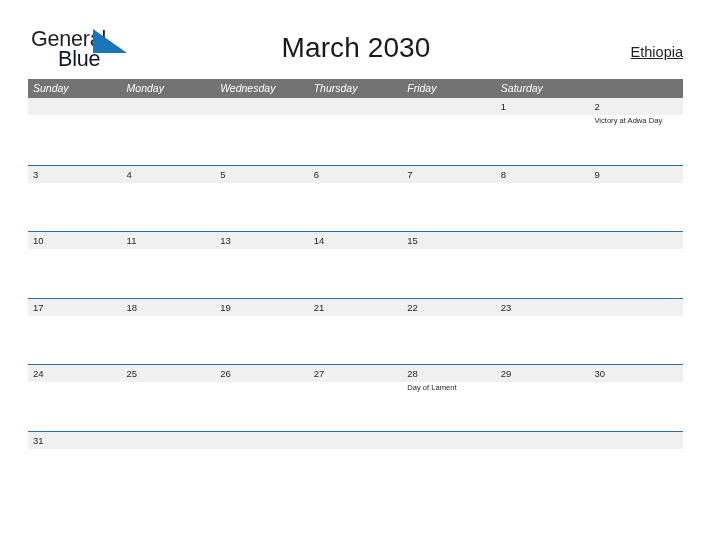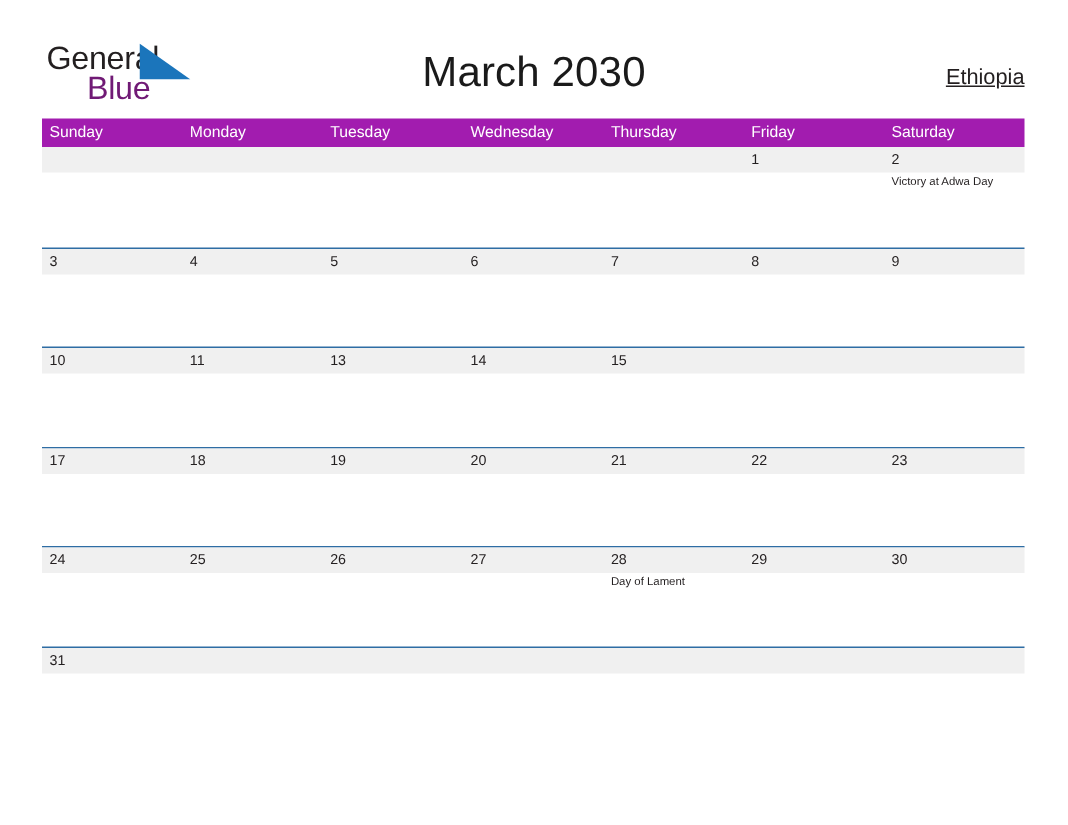--- a/index.html
+++ b/index.html
@@ -46,21 +46,21 @@
     letter-spacing: -0.2px;
     color: #231f20;
     font-family: "Liberation Sans", sans-serif;
   }
   .logo-blue {
     position: absolute;
     left: 27px;
     top: 20px;
     font-size: 21.5px;
     letter-spacing: -0.2px;
-    color: #701a75;
+    color: #0f172a;
     font-family: "Liberation Sans", sans-serif;
   }
   .logo-triangle {
     position: absolute;
     left: 62px;
     top: 2px;
     width: 34px;
     height: 24px;
   }
 
@@ -92,21 +92,22 @@
     position: absolute;
     left: 28px;
     top: 79px;
     width: 655px;
   }
 
   .weekday-row {
     display: flex;
     width: 655px;
     height: 19px;
-    background: #a21caf;
+    background: #737373;
+    font-style: italic;
   }
   .weekday-cell {
     flex: 0 0 93.57px;
     width: 93.57px;
     box-sizing: border-box;
     padding-left: 5px;
     color: #ffffff;
     font-size: 10.5px;
     line-height: 19px;
     font-family: "Liberation Sans", sans-serif;
@@ -185,21 +186,20 @@
 
     <div class="country">Ethiopia</div>
 
   </div>
 
   <div class="calendar">
 
     <div class="weekday-row">
       <div class="weekday-cell">Sunday</div>
       <div class="weekday-cell">Monday</div>
-      <div class="weekday-cell">Tuesday</div>
       <div class="weekday-cell">Wednesday</div>
       <div class="weekday-cell">Thursday</div>
       <div class="weekday-cell">Friday</div>
       <div class="weekday-cell">Saturday</div>
     </div>
 
     <div class="week-row first">
       <div class="week-strip"></div>
       <div class="week-cells">
         <div class="day-cell">
@@ -302,24 +302,20 @@
         </div>
         <div class="day-cell">
           <span class="day-num">18</span>
           <span class="day-event"></span>
         </div>
         <div class="day-cell">
           <span class="day-num">19</span>
           <span class="day-event"></span>
         </div>
         <div class="day-cell">
-          <span class="day-num">20</span>
-          <span class="day-event"></span>
-        </div>
-        <div class="day-cell">
           <span class="day-num">21</span>
           <span class="day-event"></span>
         </div>
         <div class="day-cell">
           <span class="day-num">22</span>
           <span class="day-event"></span>
         </div>
         <div class="day-cell">
           <span class="day-num">23</span>
           <span class="day-event"></span>

